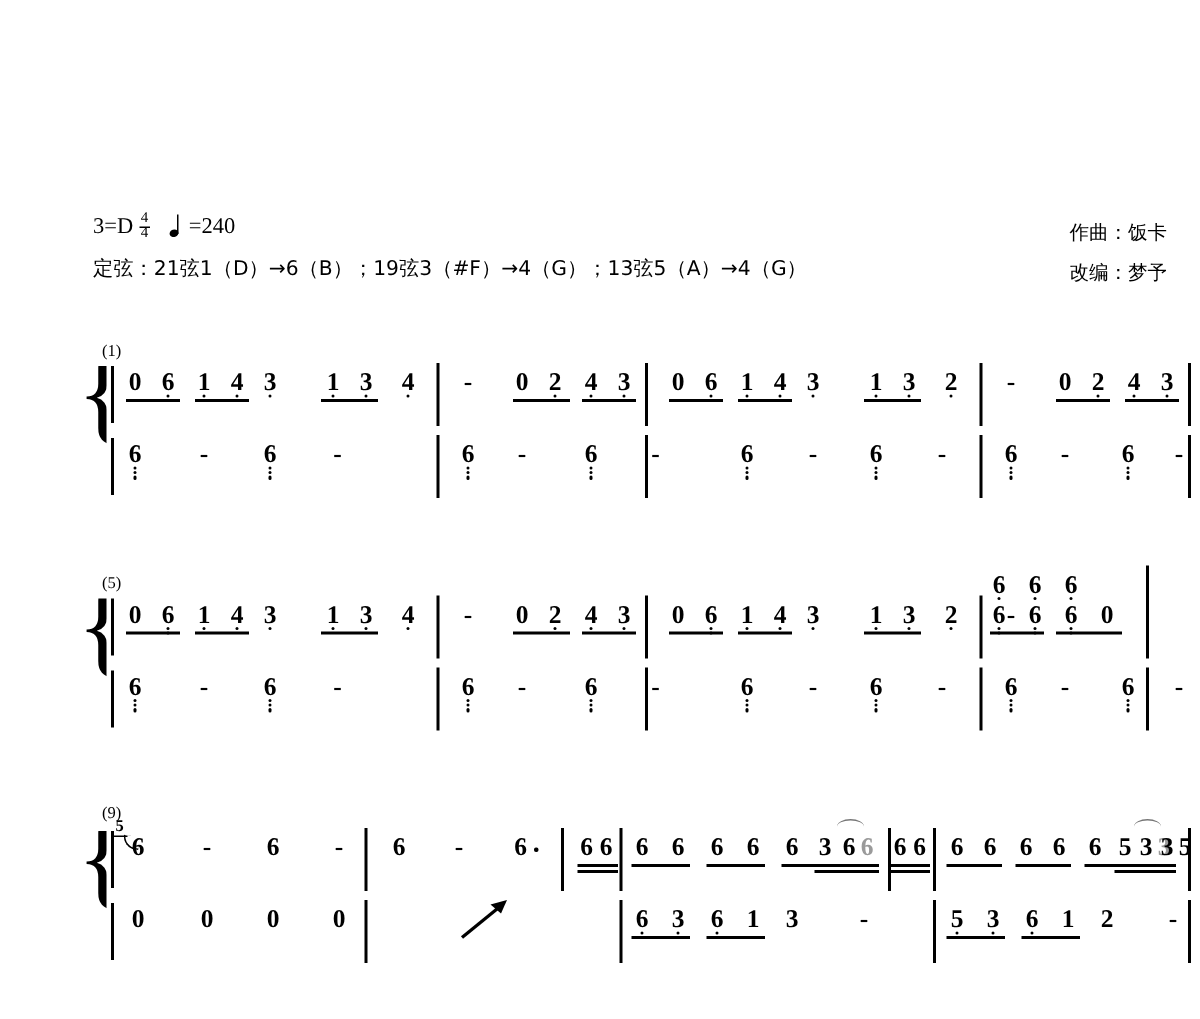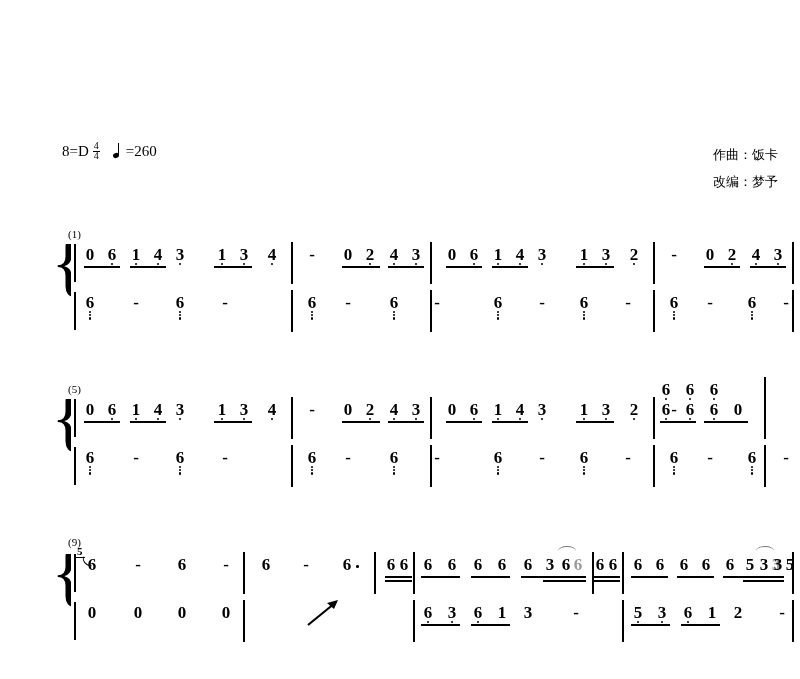--- a/index.html
+++ b/index.html
@@ -133,32 +133,33 @@
   .arrow svg{display:block;}
 </style>
 </head>
 <body>
 
 <div class="sheet">
 
 
 
   <div class="keyline">
-    <span>8=D</span>
+    <span>3=D</span>
     <span class="frac">
       <span class="num">4</span>
       <span class="den">4</span>
     </span>
     <span class="qnote">
       <span class="head"></span>
         <span class="stem"></span>
     </span>
-    <span>=260</span>
+    <span>=240</span>
   </div>
 
+  <div class="tuning">定弦：21弦1（D）→6（B）；19弦3（#F）→4（G）；13弦5（A）→4（G）</div>
   <div class="credit c1">作曲：饭卡</div>
   <div class="credit c2">改编：梦予</div>
 
   <div class="system sys1">
     <div class="meas-no" style="left:68px;top:-2px;">(1)</div>
     <div class="brace">
         <span>{</span>
       </div>
     <div class="sysbar a"></div>
     <div class="sysbar b"></div>

